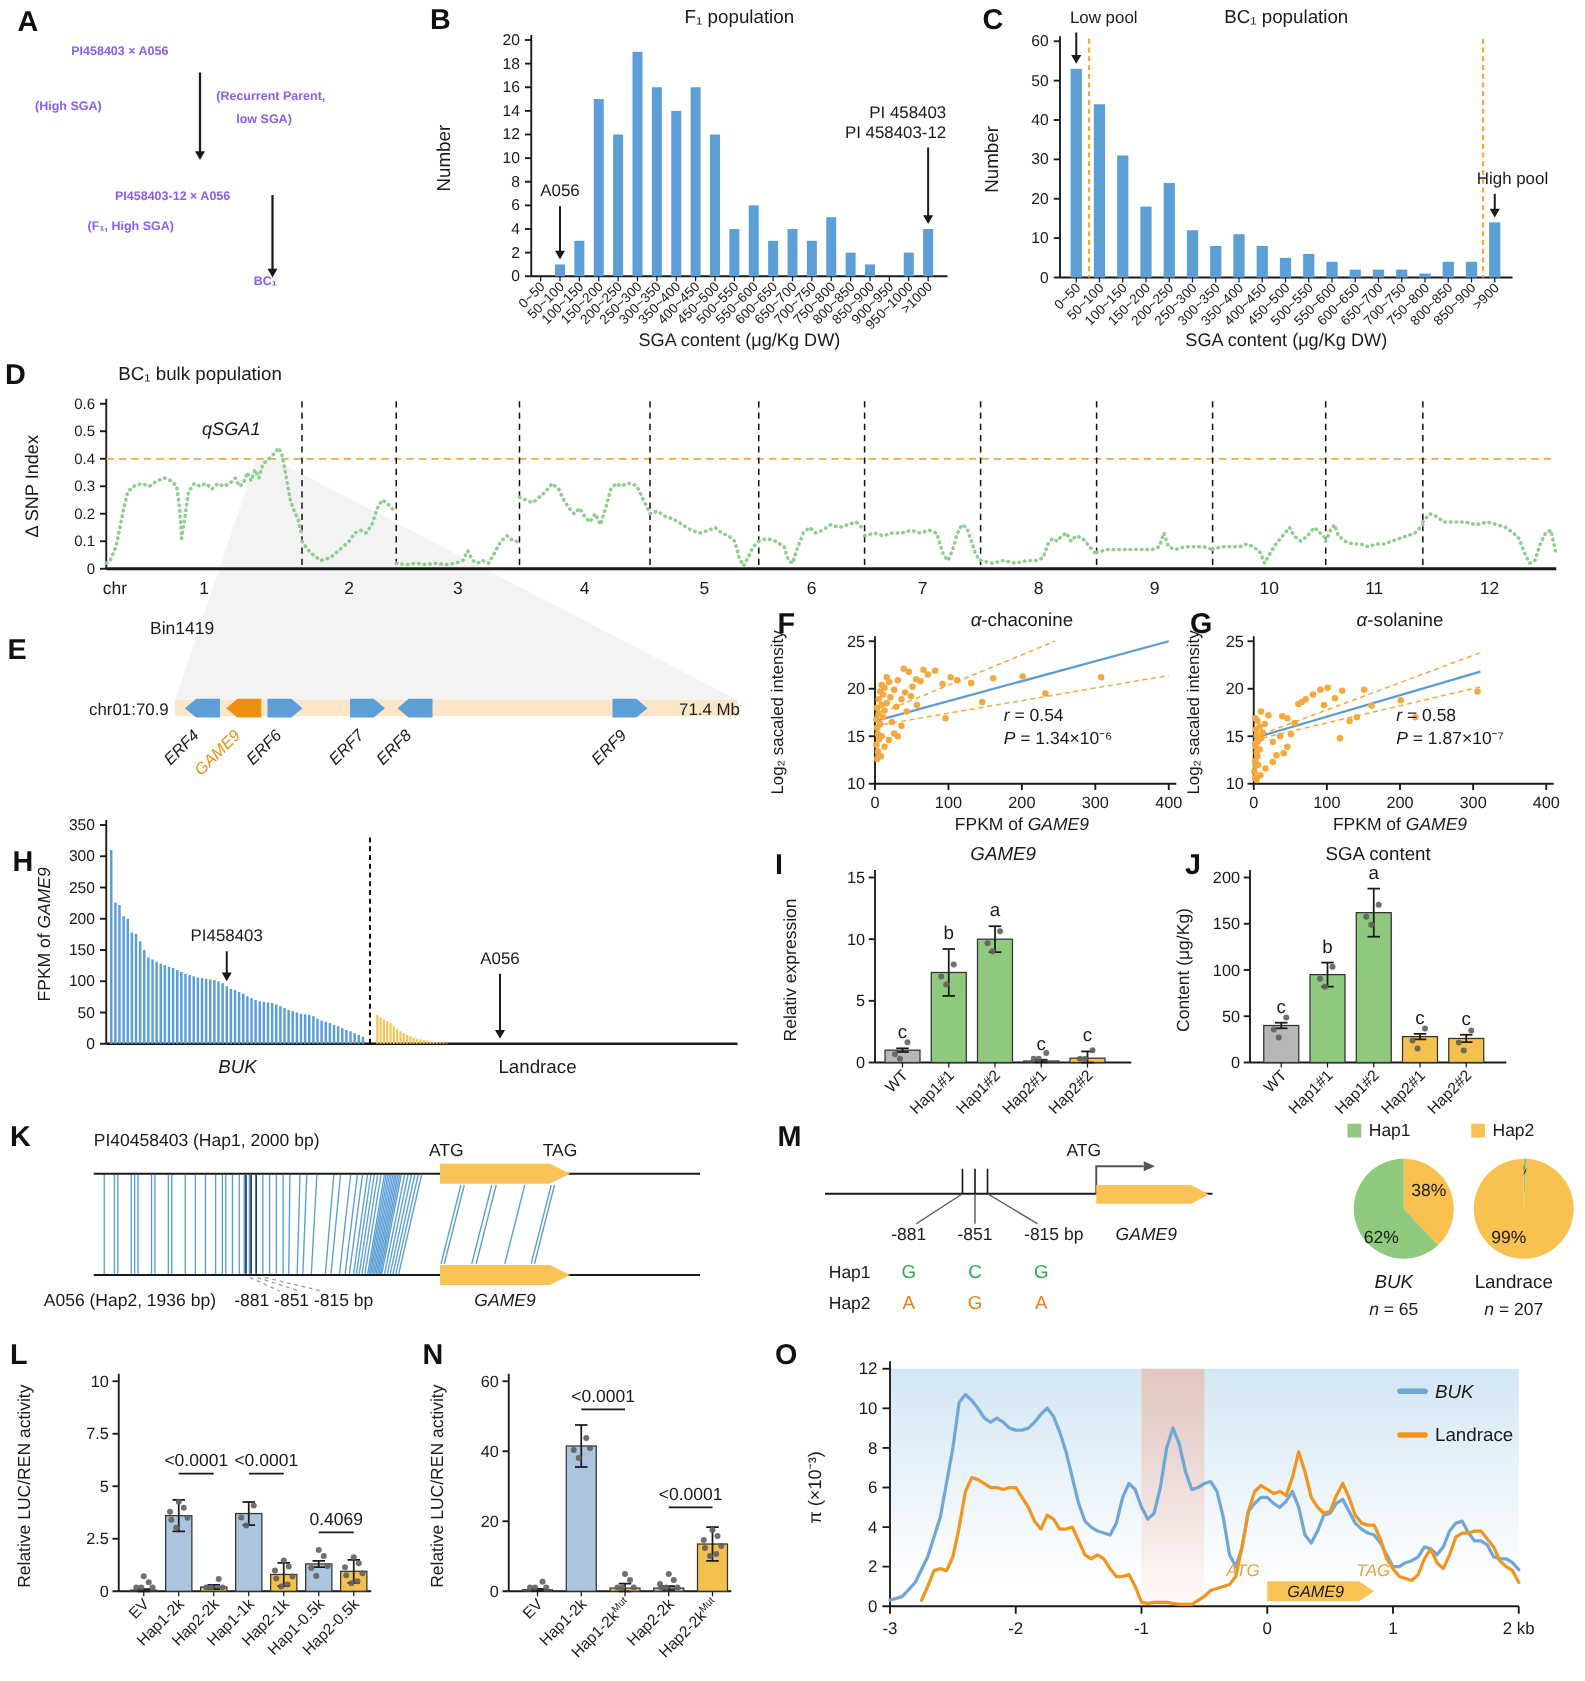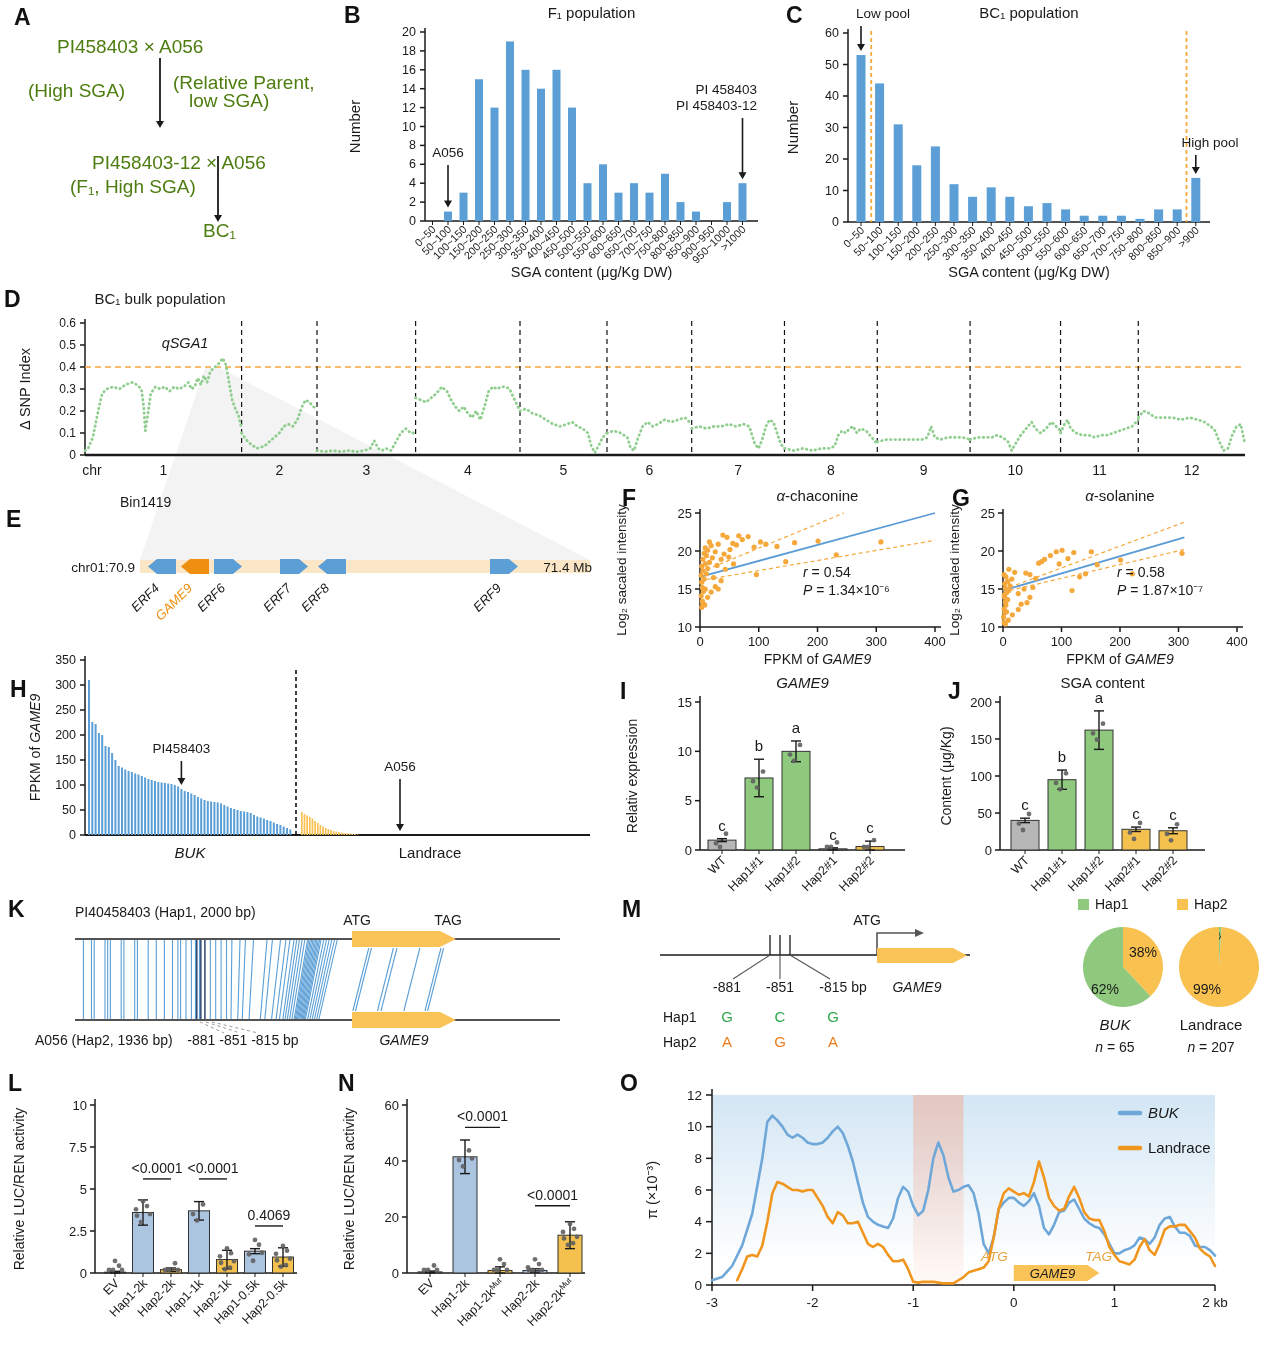--- a/index.html
+++ b/index.html
@@ -1,20 +1,20 @@
 <!DOCTYPE html>
 <html><head>
 <meta charset="utf-8">
 <style>
   html,body{margin:0;padding:0;background:#fff;}
   body{font-family:"Liberation Sans", sans-serif;}
   #stage{position:relative;width:1268px;height:1345px;background:#fff;overflow:hidden;}
   .abs{position:absolute;}
   .plabel{position:absolute;font-size:23px;font-weight:700;color:#111;line-height:1;}
-  .atext{position:absolute;font-size:19px;color:#4d7c0f;white-space:nowrap;line-height:1.2;}
+  .atext{position:absolute;font-size:10px;color:#8b5cf6;white-space:nowrap;line-height:1.2;font-weight:bold;}
   svg{overflow:visible;}
   svg text{font-family:"Liberation Sans", sans-serif;}
 </style>
 </head>
 <body>
 
 <div id="stage">
 
   <svg id="svgBG" class="abs" style="left:0;top:0" width="1268" height="1345">
       <polygon points="205,368 220,368 590,560 140,560" fill="#E4E4E4" opacity="0.45"></polygon>
@@ -32,21 +32,21 @@
   <div class="plabel" style="left:948px;top:680px">J</div>
   <div class="plabel" style="left:8px;top:898px">K</div>
   <div class="plabel" style="left:622px;top:898px">M</div>
   <div class="plabel" style="left:8px;top:1072px">L</div>
   <div class="plabel" style="left:338px;top:1072px">N</div>
   <div class="plabel" style="left:620px;top:1072px">O</div>
 
   <div class="abs" style="left:0;top:0;width:330px;height:275px">
     <div class="atext" style="left:57px;top:36px">PI458403 × A056</div>
     <div class="atext" style="left:28px;top:80px">(High SGA)</div>
-    <div class="atext" style="left:173px;top:72px">(Relative Parent,</div>
+    <div class="atext" style="left:173px;top:72px">(Recurrent Parent,</div>
     <div class="atext" style="left:189px;top:90px">low SGA)</div>
     <div class="atext" style="left:92px;top:152px">PI458403-12 × A056</div>
     <div class="atext" style="left:70px;top:176px">(F₁, High SGA)</div>
     <div class="atext" style="left:203px;top:220px">BC₁</div>
     <svg id="svgA" class="abs" style="left:0;top:0" width="330" height="275">
         <line x1="160" y1="58" x2="160" y2="122" stroke="#1a1a1a" stroke-width="1.8"></line>
         <polygon points="156,121 164,121 160,128" fill="#1a1a1a"></polygon>
         <line x1="218" y1="156" x2="218" y2="216" stroke="#1a1a1a" stroke-width="1.8"></line>
         <polygon points="214,215 222,215 218,222" fill="#1a1a1a"></polygon>
       </svg>

